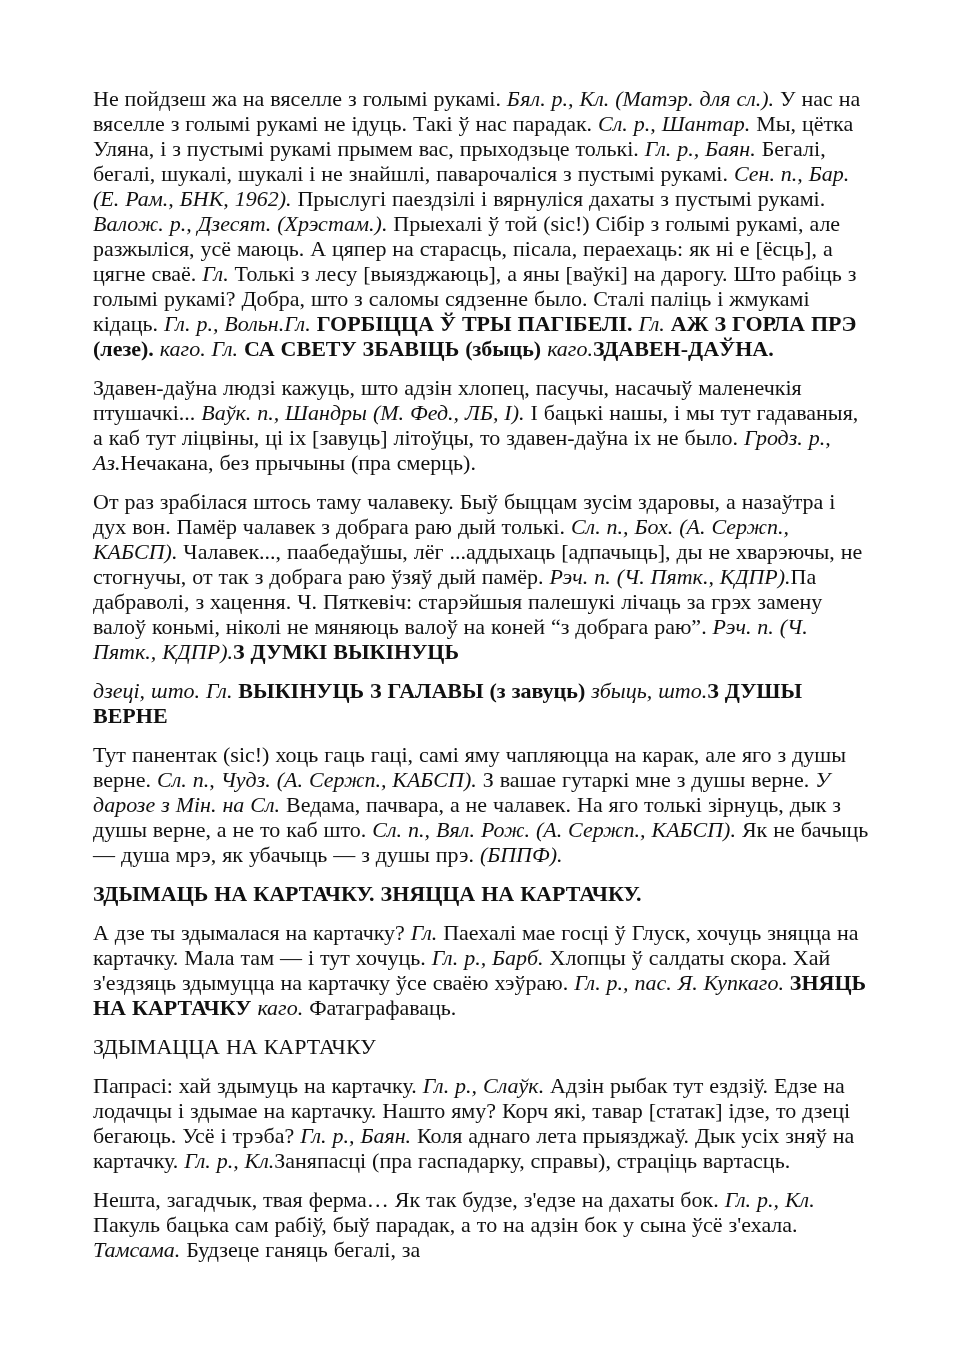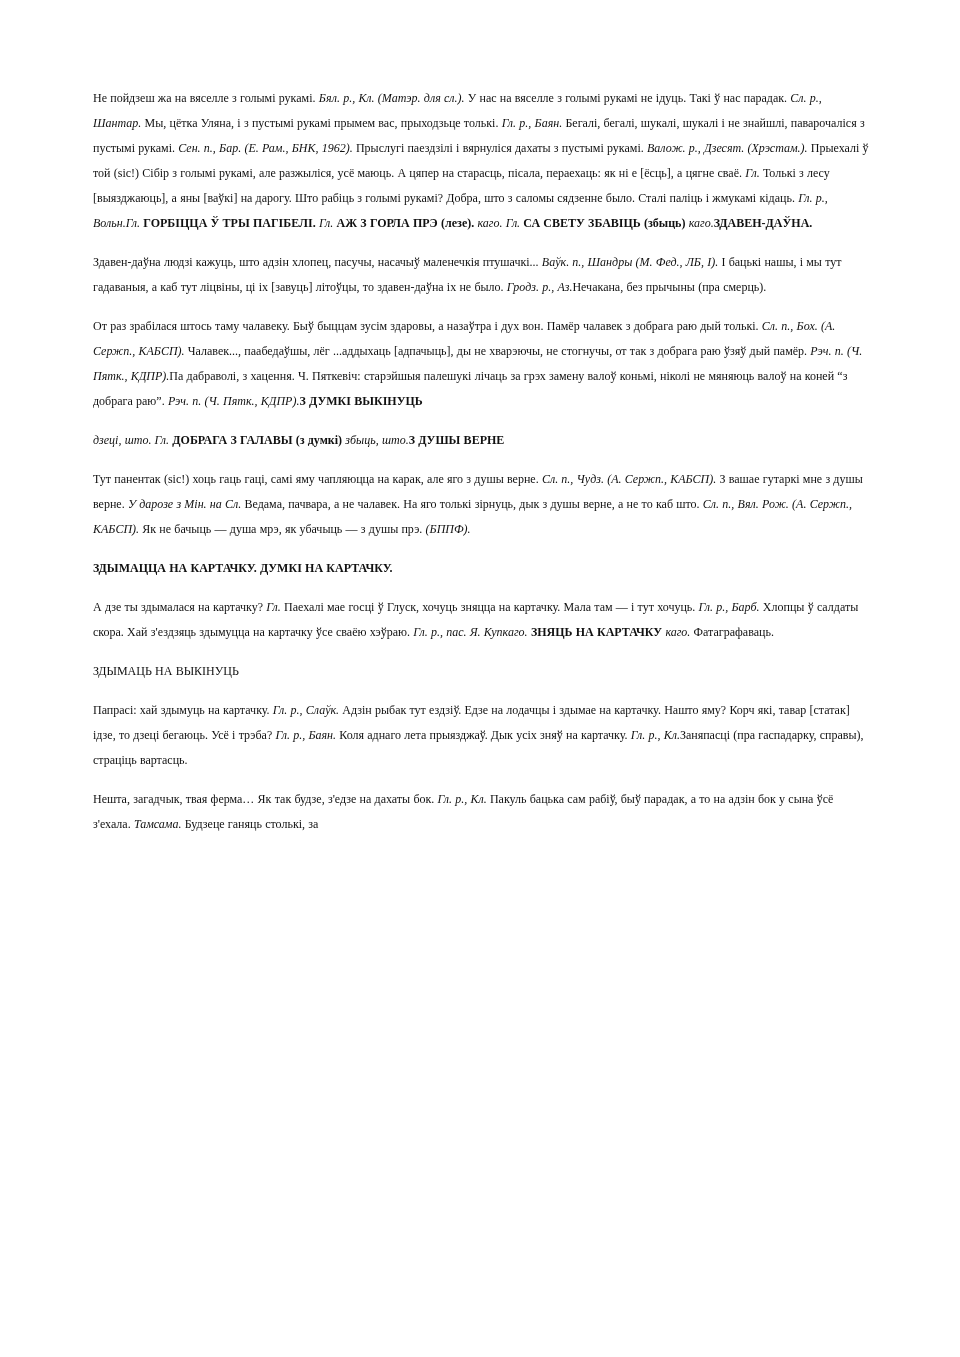--- a/index.html
+++ b/index.html
@@ -8,21 +8,21 @@
     background: #ffffff;
   }
   .page {
     position: relative;
     width: 960px;
     height: 1357px;
     margin: 0 auto;
     background: #ffffff;
     color: #111111;
     font-family: "Liberation Serif", "DejaVu Serif", serif;
-    font-size: 12px;
+    font-size: 22px;
     line-height: 25px;
     box-sizing: border-box;
     overflow: hidden;
   }
   .text-content {
     position: absolute;
     left: 93px;
     top: 86px;
     width: 779px;
   }
@@ -36,21 +36,21 @@
   .run-b { font-style: normal; font-weight: bold; }
 </style>
 </head>
 <body>
 
 <div class="page">
   <div class="text-content">
       <p class="para"><span class="run-n">Не пойдзеш жа на вяселле з голымі рукамі. </span><span class="run-i">Бял. р., Кл. (Матэр. для сл.).</span><span class="run-n"> У нас на вяселле з голымі рукамі не ідуць. Такі ў нас парадак. </span><span class="run-i">Сл. р., Шантар.</span><span class="run-n"> Мы, цётка Уляна, і з пустымі рукамі прымем вас, прыходзьце толькі. </span><span class="run-i">Гл. р., Баян.</span><span class="run-n"> Бегалі, бегалі, шукалі, шукалі і не знайшлі, паварочаліся з пустымі рукамі. </span><span class="run-i">Сен. п., Бар. (Е. Рам., БНК, 1962).</span><span class="run-n"> Прыслугі паездзілі і вярнуліся дахаты з пустымі рукамі. </span><span class="run-i">Валож. р., Дзесят. (Хрэстам.).</span><span class="run-n"> Прыехалі ў той (sic!) Сібір з голымі рукамі, але разжыліся, усё маюць. А цяпер на старасць, пісала, пераехаць: як ні е [ёсць], а цягне сваё. </span><span class="run-i">Гл.</span><span class="run-n"> Толькі з лесу [выязджаюць], а яны [ваўкі] на дарогу. Што рабіць з голымі рукамі? Добра, што з саломы сядзенне было. Сталі паліць і жмукамі кідаць. </span><span class="run-i">Гл. р., Вольн.Гл.</span><span class="run-n"> </span><span class="run-b">ГОРБІЦЦА Ў ТРЫ ПАГІБЕЛІ.</span><span class="run-n"> </span><span class="run-i">Гл.</span><span class="run-n"> </span><span class="run-b">АЖ З ГОРЛА ПРЭ (лезе).</span><span class="run-n"> </span><span class="run-i">каго. Гл.</span><span class="run-n"> </span><span class="run-b">СА СВЕТУ ЗБАВІЦЬ (збыць)</span><span class="run-n"> </span><span class="run-i">каго.</span><span class="run-b">ЗДАВЕН-ДАЎНА.</span></p>
       <p class="para"><span class="run-n">Здавен-даўна людзі кажуць, што адзін хлопец, пасучы, насачыў маленечкія птушачкі... </span><span class="run-i">Ваўк. п., Шандры (М. Фед., ЛБ, I).</span><span class="run-n"> І бацькі нашы, і мы тут гадаваныя, а каб тут ліцвіны, ці іх [завуць] літоўцы, то здавен-даўна іх не было. </span><span class="run-i">Гродз. р., Аз.</span><span class="run-n">Нечакана, без прычыны (пра смерць).</span></p>
       <p class="para"><span class="run-n">От раз зрабілася штось таму чалавеку. Быў быццам зусім здаровы, а назаўтра і дух вон. Памёр чалавек з добрага раю дый толькі. </span><span class="run-i">Сл. п., Бох. (А. Сержп., КАБСП).</span><span class="run-n"> Чалавек..., паабедаўшы, лёг ...аддыхаць [адпачыць], ды не хварэючы, не стогнучы, от так з добрага раю ўзяў дый памёр. </span><span class="run-i">Рэч. п. (Ч. Пятк., КДПР).</span><span class="run-n">Па дабраволі, з хацення. Ч. Пяткевіч: старэйшыя палешукі лічаць за грэх замену валоў коньмі, ніколі не мяняюць валоў на коней “з добрага раю”. </span><span class="run-i">Рэч. п. (Ч. Пятк., КДПР).</span><span class="run-b">З ДУМКІ ВЫКІНУЦЬ</span></p>
-      <p class="para"><span class="run-i">дзеці, што. Гл.</span><span class="run-n"> </span><span class="run-b">ДОБРАГА З ГАЛАВЫ (з думкі)</span><span class="run-n"> </span><span class="run-i">збыць, што.</span><span class="run-b">З ДУШЫ ВЕРНЕ</span></p>
+      <p class="para"><span class="run-i">дзеці, што. Гл.</span><span class="run-n"> </span><span class="run-b">ВЫКІНУЦЬ З ГАЛАВЫ (з завуць)</span><span class="run-n"> </span><span class="run-i">збыць, што.</span><span class="run-b">З ДУШЫ ВЕРНЕ</span></p>
       <p class="para"><span class="run-n">Тут панентак (sic!) хоць гаць гаці, самі яму чапляюцца на карак, але яго з душы верне. </span><span class="run-i">Сл. п., Чудз. (А. Сержп., КАБСП).</span><span class="run-n"> З вашае гутаркі мне з душы верне. </span><span class="run-i">У дарозе з Мін. на Сл.</span><span class="run-n"> Ведама, пачвара, а не чалавек. На яго толькі зірнуць, дык з душы верне, а не то каб што. </span><span class="run-i">Сл. п., Вял. Рож. (А. Сержп., КАБСП).</span><span class="run-n"> Як не бачыць — душа мрэ, як убачыць — з душы прэ. </span><span class="run-i">(БППФ).</span></p>
-      <p class="para"><span class="run-b">ЗДЫМАЦЦА НА КАРТАЧКУ. ДУМКІ НА КАРТАЧКУ.</span></p>
+      <p class="para"><span class="run-b">ЗДЫМАЦЬ НА КАРТАЧКУ. ЗНЯЦЦА НА КАРТАЧКУ.</span></p>
       <p class="para"><span class="run-n">А дзе ты здымалася на картачку? </span><span class="run-i">Гл.</span><span class="run-n"> Паехалі мае госці ў Глуск, хочуць зняцца на картачку. Мала там — і тут хочуць. </span><span class="run-i">Гл. р., Барб.</span><span class="run-n"> Хлопцы ў салдаты скора. Хай з'ездзяць здымуцца на картачку ўсе сваёю хэўраю. </span><span class="run-i">Гл. р., пас. Я. Купкаго.</span><span class="run-n"> </span><span class="run-b">ЗНЯЦЬ НА КАРТАЧКУ</span><span class="run-n"> </span><span class="run-i">каго.</span><span class="run-n"> Фатаграфаваць.</span></p>
-      <p class="para"><span class="run-n">ЗДЫМАЦЬ НА ВЫКІНУЦЬ</span></p>
+      <p class="para"><span class="run-n">ЗДЫМАЦЦА НА КАРТАЧКУ</span></p>
       <p class="para"><span class="run-n">Папрасі: хай здымуць на картачку. </span><span class="run-i">Гл. р., Слаўк.</span><span class="run-n"> Адзін рыбак тут ездзіў. Едзе на лодачцы і здымае на картачку. Нашто яму? Корч які, тавар [статак] ідзе, то дзеці бегаюць. Усё і трэба? </span><span class="run-i">Гл. р., Баян.</span><span class="run-n"> Коля аднаго лета прыязджаў. Дык усіх зняў на картачку. </span><span class="run-i">Гл. р., Кл.</span><span class="run-n">Заняпасці (пра гаспадарку, справы), страціць вартасць.</span></p>
-      <p class="para"><span class="run-n">Нешта, загадчык, твая ферма… Як так будзе, з'едзе на дахаты бок. </span><span class="run-i">Гл. р., Кл.</span><span class="run-n"> Пакуль бацька сам рабіў, быў парадак, а то на адзін бок у сына ўсё з'ехала. </span><span class="run-i">Тамсама.</span><span class="run-n"> Будзеце ганяць столькі, за</span></p>
+      <p class="para"><span class="run-n">Нешта, загадчык, твая ферма… Як так будзе, з'едзе на дахаты бок. </span><span class="run-i">Гл. р., Кл.</span><span class="run-n"> Пакуль бацька сам рабіў, быў парадак, а то на адзін бок у сына ўсё з'ехала. </span><span class="run-i">Тамсама.</span><span class="run-n"> Будзеце ганяць бегалі, за</span></p>
     </div>
 </div>
 
 </body></html>

